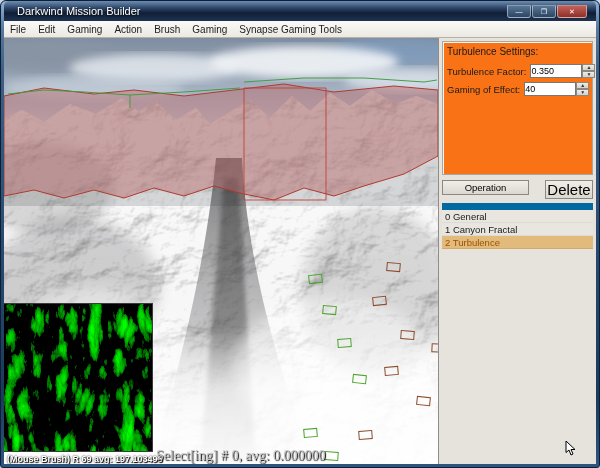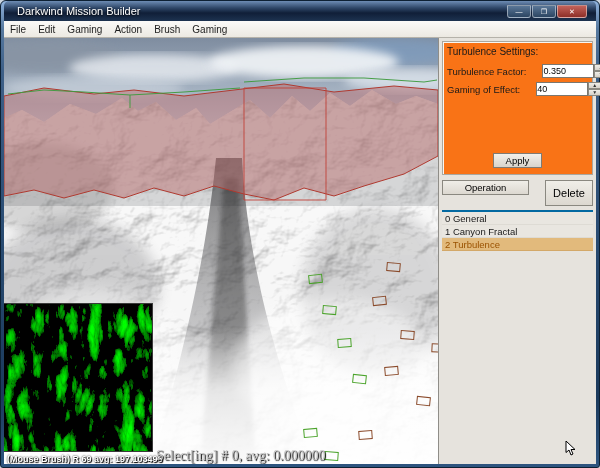--- a/index.html
+++ b/index.html
@@ -62,21 +62,21 @@
     padding:3px; font-size:10px; color:#1a1a1a;
     display:flex; flex-direction:column; position:relative;
   }
   .groupbox {
     border:1px solid #aaa79f; box-shadow:inset 1px 1px 0 #f8f6f2;
     background:#f97316; padding:4px 4px 6px 4px; height:134px;
     display:flex; flex-direction:column;
   }
   .group-title { font-size:10px; margin-bottom:7px; }
   .field-row { display:flex; align-items:center; margin-bottom:4px; }
-  .field-label { flex:1; font-size:9.5px; text-align:center; padding-right:16px; white-space:nowrap; }
+  .field-label { flex:1; font-size:9.5px; text-align:center; padding-right:4px; white-space:nowrap; }
   .spin-input { display:flex; }
   .spin-input input {
     width:52px; height:14px; font-size:9px; padding:0 0;
     border:1px solid #7a7770; font-family:"Liberation Sans", sans-serif;
   }
   .spinners { width:13px; display:flex; flex-direction:column; }
   .spinners button {
     height:7px; font-size:5px; line-height:5px; padding:0;
     background:linear-gradient(#f0eee8,#d5d1c9); border:1px solid #8a8880;
     color:#333; cursor:default;
@@ -84,24 +84,24 @@
   .apply-row { margin-top:auto; text-align:center; }
   .btn {
     font-size:9.5px; background:linear-gradient(#f2f0ea,#d8d4cc);
     border:1px solid #7e7b74; padding:1px 12px; cursor:default;
     font-family:"Liberation Sans", sans-serif;
   }
   .op-row { display:flex; gap:16px; margin-top:5px; }
   .op-btn { flex:1; font-size:9.5px; background:linear-gradient(#f0eee8,#dcd8d0);
     border:1px solid #8a8880; height:15px; cursor:default;
     font-family:"Liberation Sans", sans-serif; }
-  .del-btn { width:48px; font-size:11px; background:linear-gradient(#f0eee8,#dcd8d0);
-    border:1px solid #8a8880; height:26px; cursor:default;
+  .del-btn { width:48px; font-size:15px; background:linear-gradient(#f0eee8,#dcd8d0);
+    border:1px solid #8a8880; height:19px; cursor:default;
     font-family:"Liberation Sans", sans-serif; }
-  .layer-list { margin-top:4px; border-top:2px solid #0369a1; background:#e9e6e0; }
+  .layer-list { margin-top:4px; border-top:7px solid #0369a1; background:#e9e6e0; }
   .layer { height:13px; line-height:13px; padding-left:3px; font-size:9.5px;
     border-bottom:1px solid #dedbd4; white-space:nowrap; }
   .layer.selected { background:#e2ba7c; color:#9a5200; border-bottom-color:#d3a868; }
   .cursor-arrow { position:absolute; right:20px; bottom:8px; }
 </style>
 </head>
 <body>
 
 <div class="window">
 
@@ -114,20 +114,21 @@
     </div>
   </div>
 
   <div class="menubar">
     <span class="mi">File</span>
     <span class="mi">Edit</span>
     <span class="mi">Gaming</span>
     <span class="mi">Action</span>
     <span class="mi">Brush</span>
     <span class="mi">Gaming</span>
+    <span class="mi">Synapse Gaming Tools</span>
   </div>
 
   <div class="content">
 
     <div class="viewport">
 
       <svg class="scene" width="434" height="426" viewBox="0 0 434 426" xmlns="http://www.w3.org/2000/svg">
         <defs>
           <linearGradient id="sky" x1="0" y1="0" x2="0" y2="1">
             <stop offset="0" stop-color="#7f8da0"></stop>
@@ -249,23 +250,20 @@
           <span class="field-label">Gaming of Effect:</span>
           <span class="spin-input">
             <input type="text" value="40" style="">
             <span class="spinners">
               <button>▲</button>
               <button>▼</button>
             </span>
           </span>
         </div>
 
-        <div class="apply-row">
-          <button class="btn">Apply</button>
-        </div>
       </div>
 
       <div class="op-row">
         <button class="op-btn">Operation</button>
         <button class="del-btn">Delete</button>
       </div>
 
       <div class="layer-list">
         <div class="layer">0 General</div>
         <div class="layer">1 Canyon Fractal</div>

